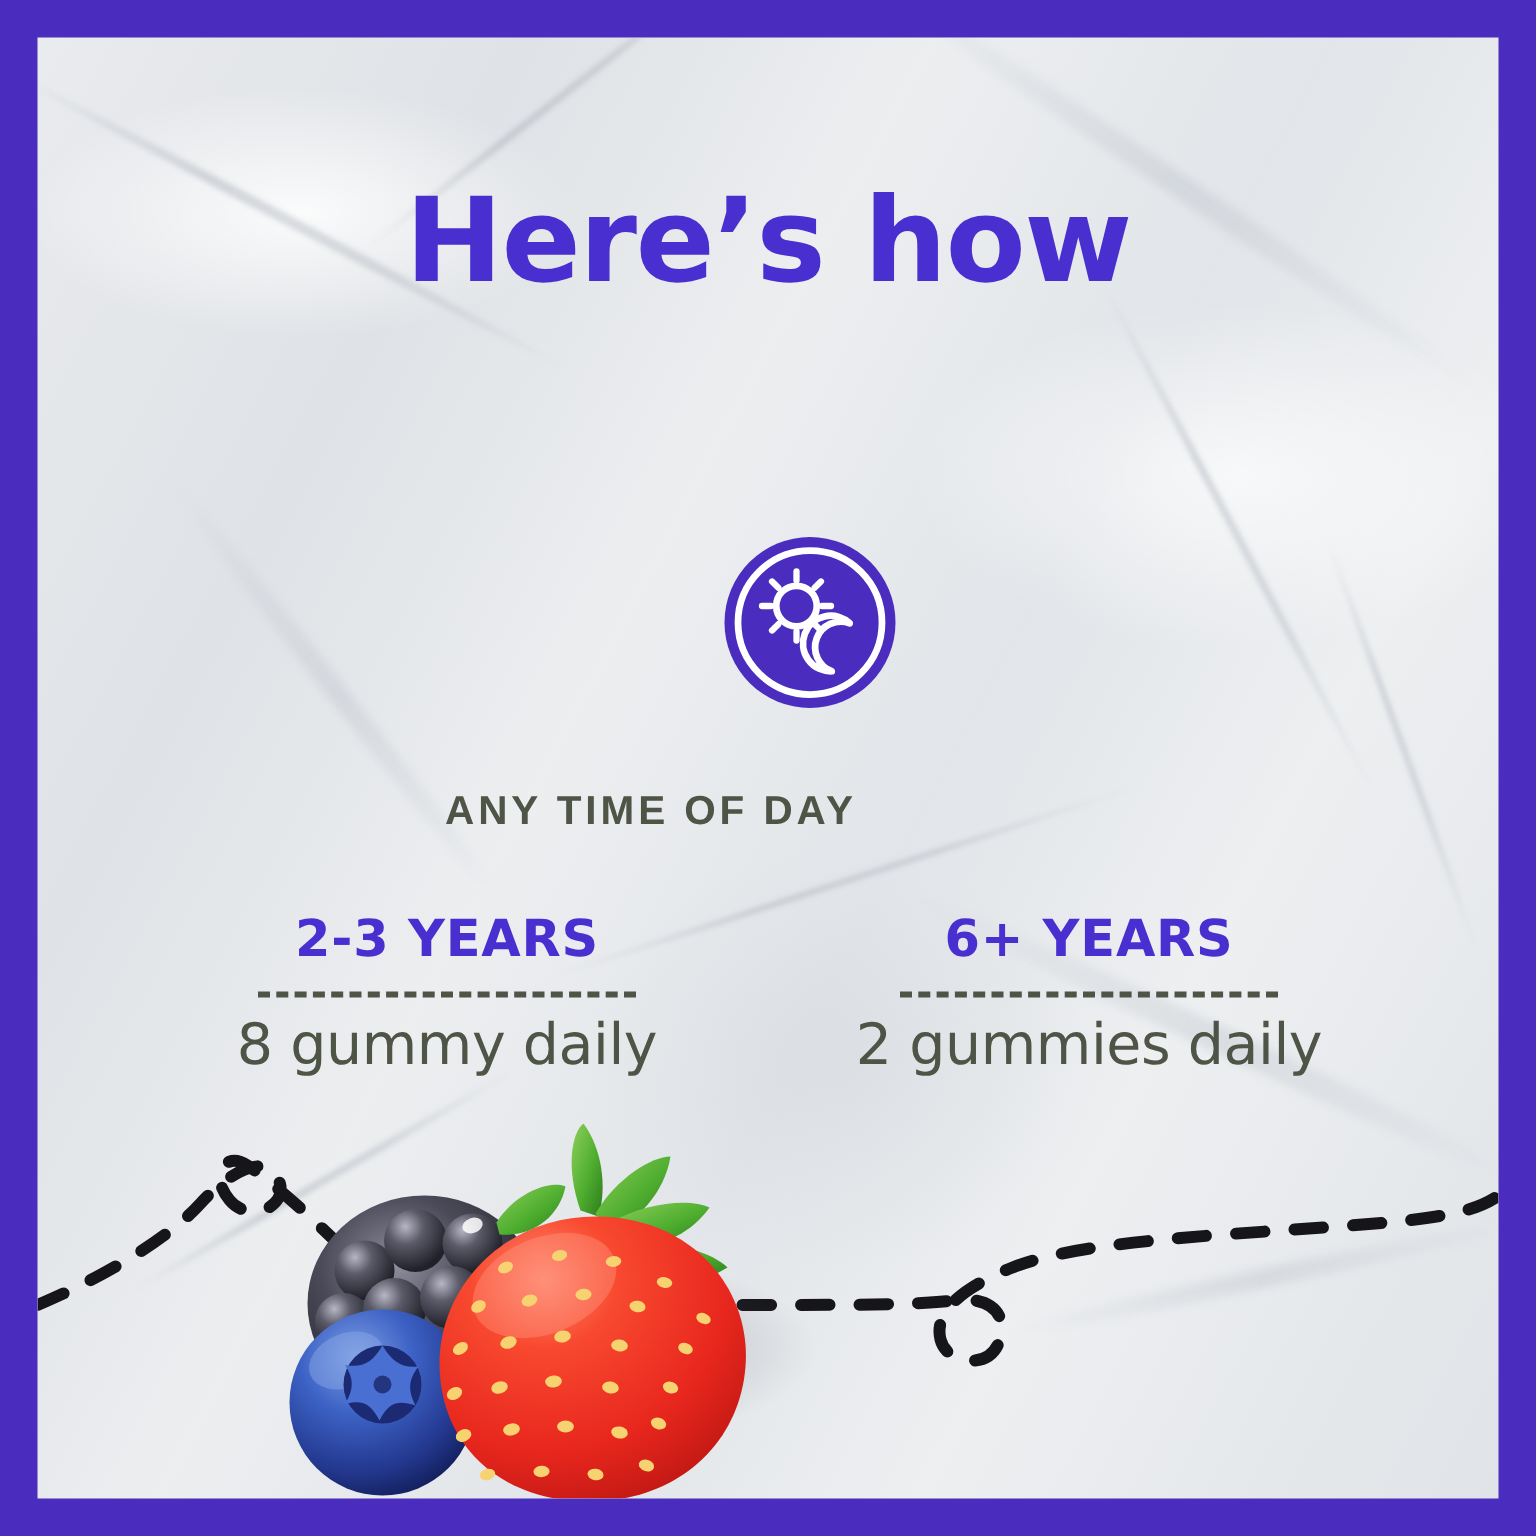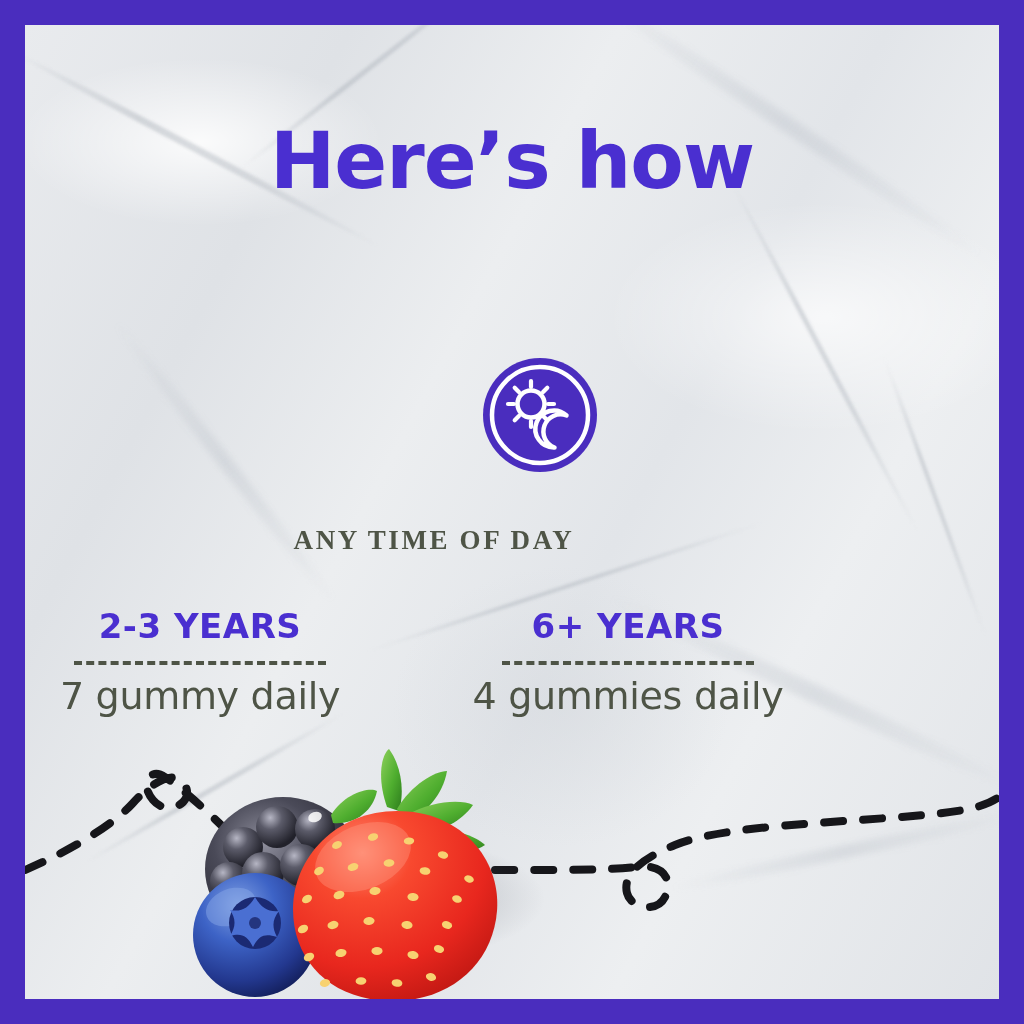--- a/index.html
+++ b/index.html
@@ -72,33 +72,34 @@
   }
 
   
   #subtitle {
     position: absolute;
     left: 0;
     top: 500px;
     width: 818px;
     text-align: center;
     color: #4e5446;
-    font-family: Liberation Serif, serif;
+    font-family: Liberation Sans, sans-serif;
     font-weight: bold;
     font-size: 27px;
     letter-spacing: 2.6px;
   }
 
   
   #dosage {
     position: absolute;
     left: 0;
     top: 584px;
     width: 974px;
     display: flex;
+    justify-content: center;
     gap: 78px;
   }
   .dose-col {
     width: 350px;
     text-align: center;
   }
   .dose-age {
     color: #4a2fd0;
     font-family: "DejaVu Sans", sans-serif;
     font-weight: bold;
@@ -183,26 +184,26 @@
         <path d="M 84.5 58.5 A 18.5 18.5 0 1 0 72.5 90.5 A 15 15 0 1 1 84.5 58.5 Z" fill="none" stroke="#ffffff" stroke-width="4.5" stroke-linejoin="round"></path>
       </svg>
     </div>
 
     <div id="subtitle">ANY TIME OF DAY</div>
 
     <div id="dosage">
       <div class="dose-col">
         <div class="dose-age">2-3 YEARS</div>
         <div class="dose-rule"></div>
-        <div class="dose-amount">7 gummy daily</div>
+        <div class="dose-amount">8 gummy daily</div>
       </div>
       <div class="dose-col">
         <div class="dose-age">6+ YEARS</div>
         <div class="dose-rule"></div>
-        <div class="dose-amount">4 gummies daily</div>
+        <div class="dose-amount">2 gummies daily</div>
       </div>
     </div>
 
     <svg id="paths" viewBox="0 0 974 974">
       <g fill="none" stroke="#16161a" stroke-width="8" stroke-linecap="round" stroke-dasharray="19 20">
 
         <path d="M 0 845 C 45 826 88 800 108 778 C 124 760 150 742 160 760 C 170 778 142 792 128 775 C 114 758 125 742 140 752 C 175 776 215 820 250 852"></path>
 
         <path d="M 470 845 C 540 845 586 845 610 842 C 640 838 648 856 640 872 C 632 888 606 884 602 868 C 597 848 620 832 650 820 C 700 800 810 798 900 790 C 940 786 960 782 974 772"></path>
       </g>

